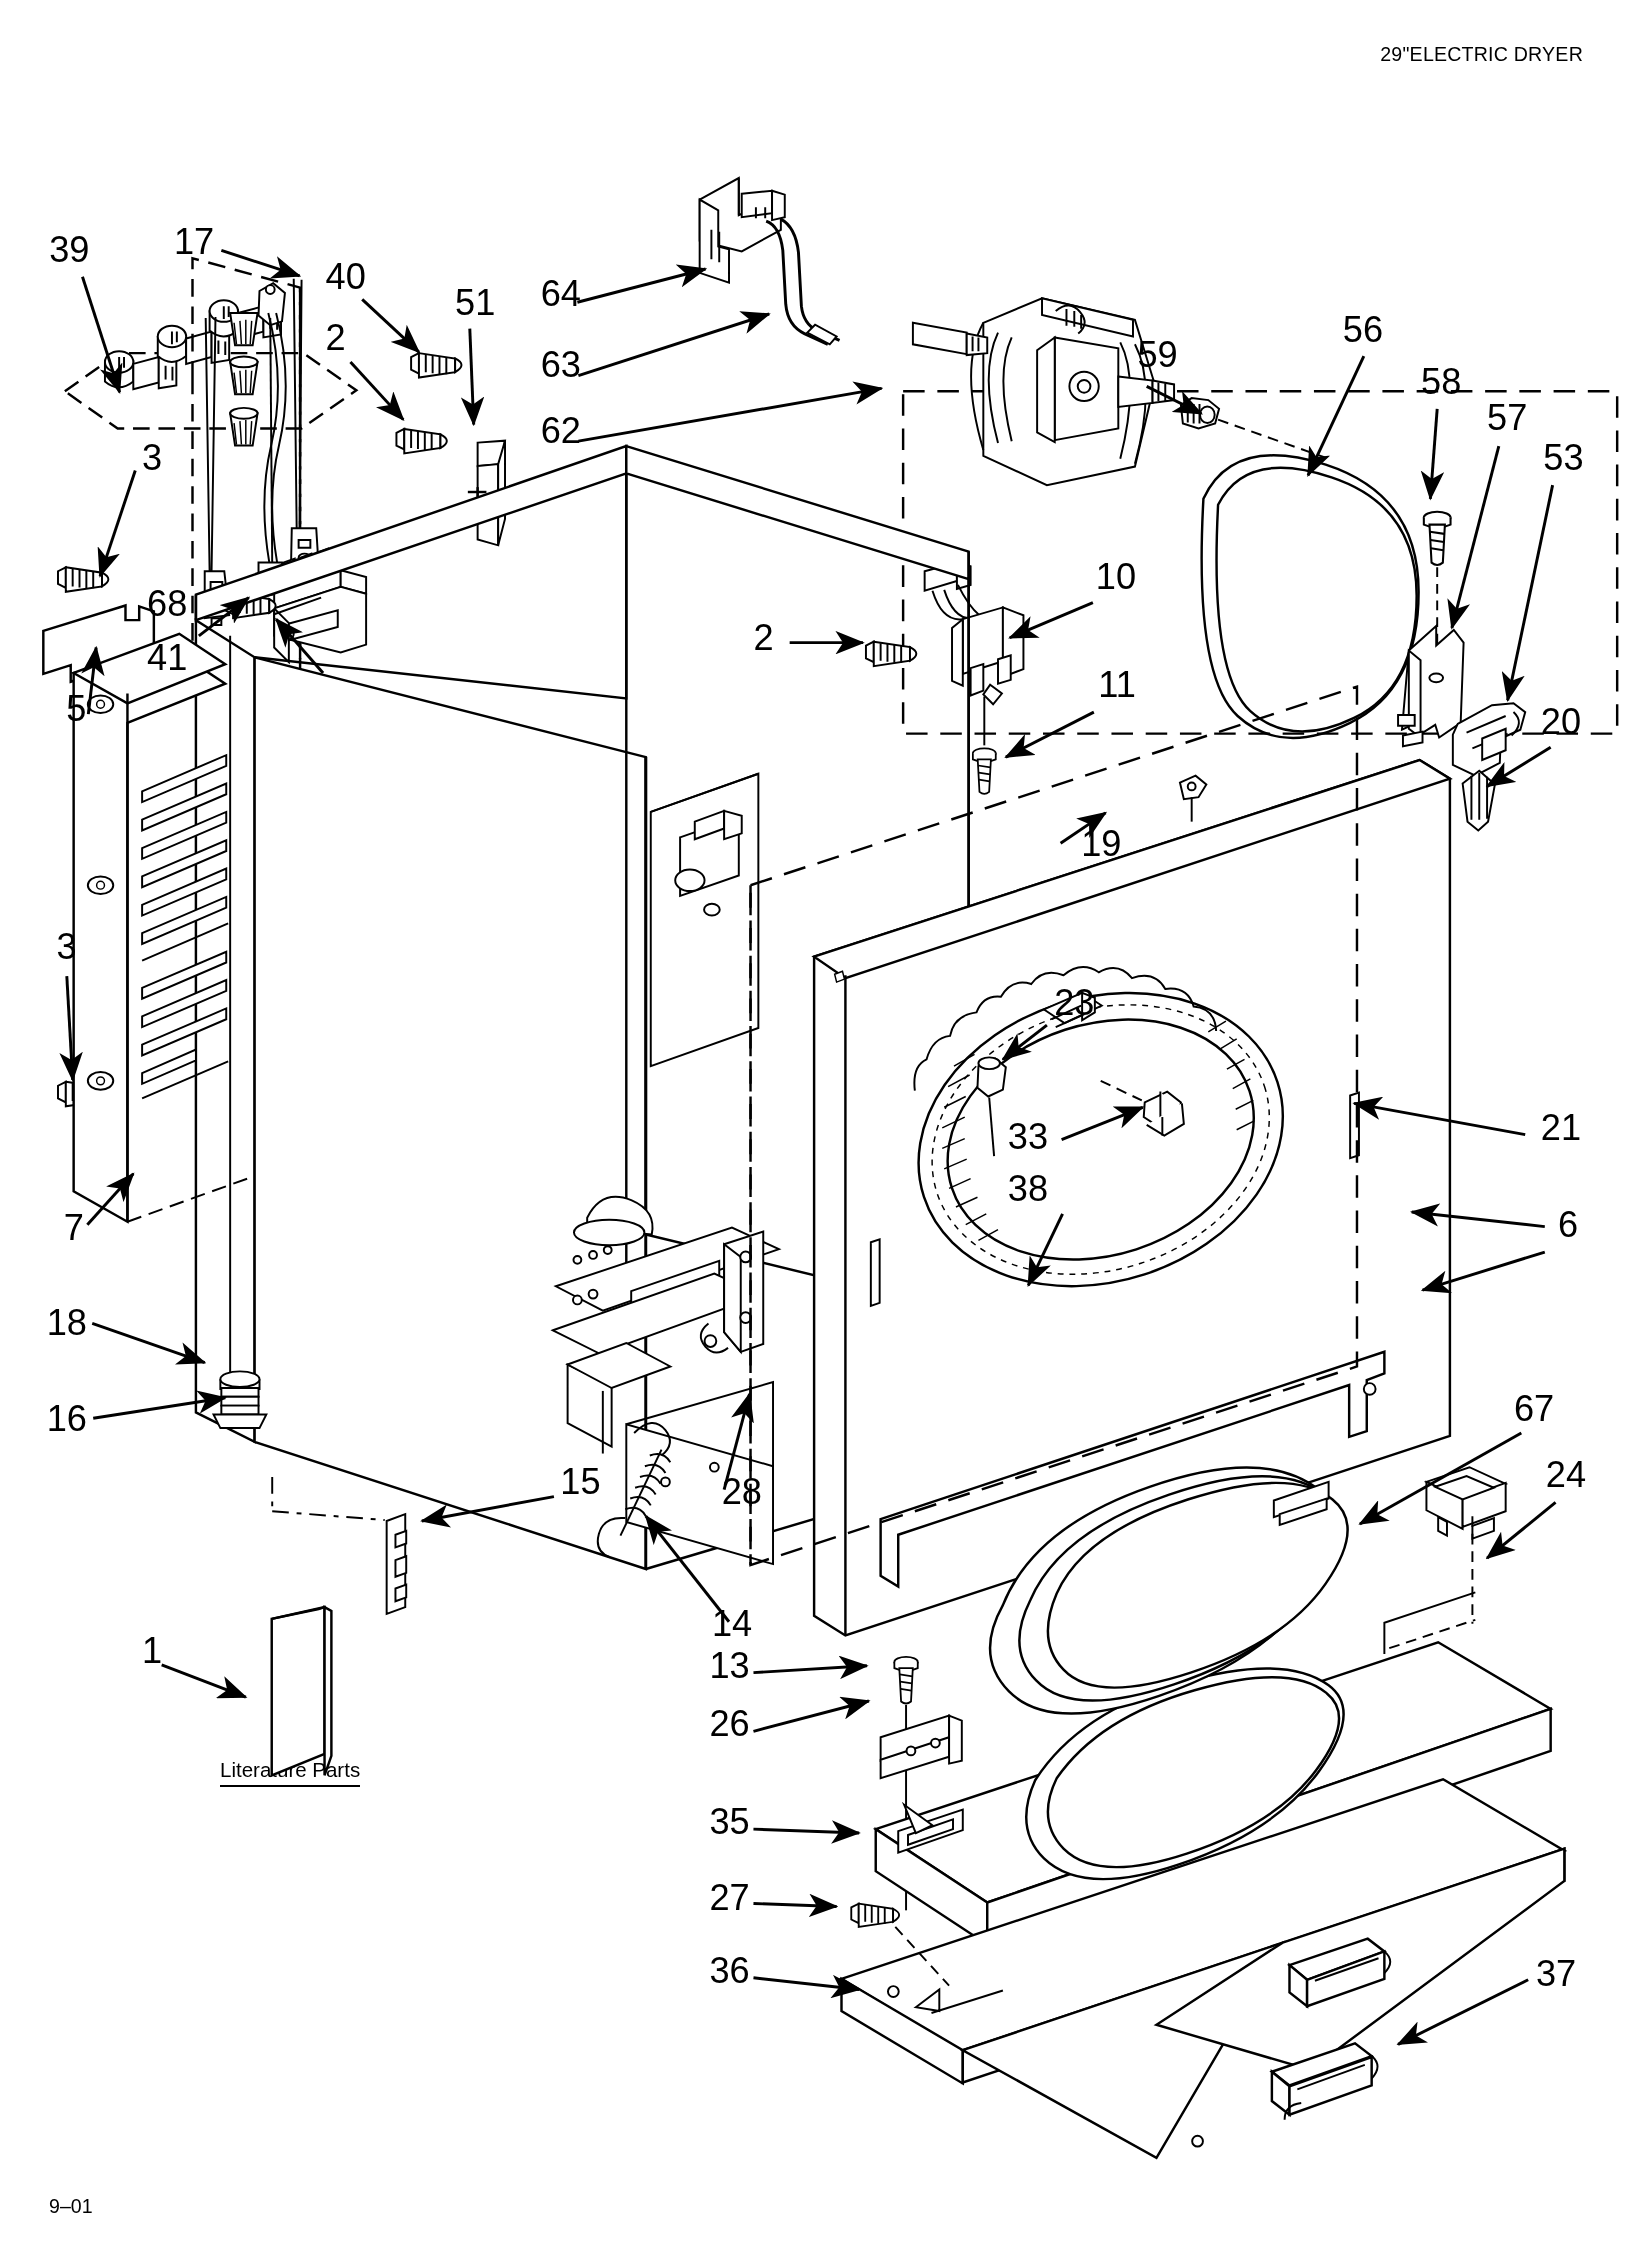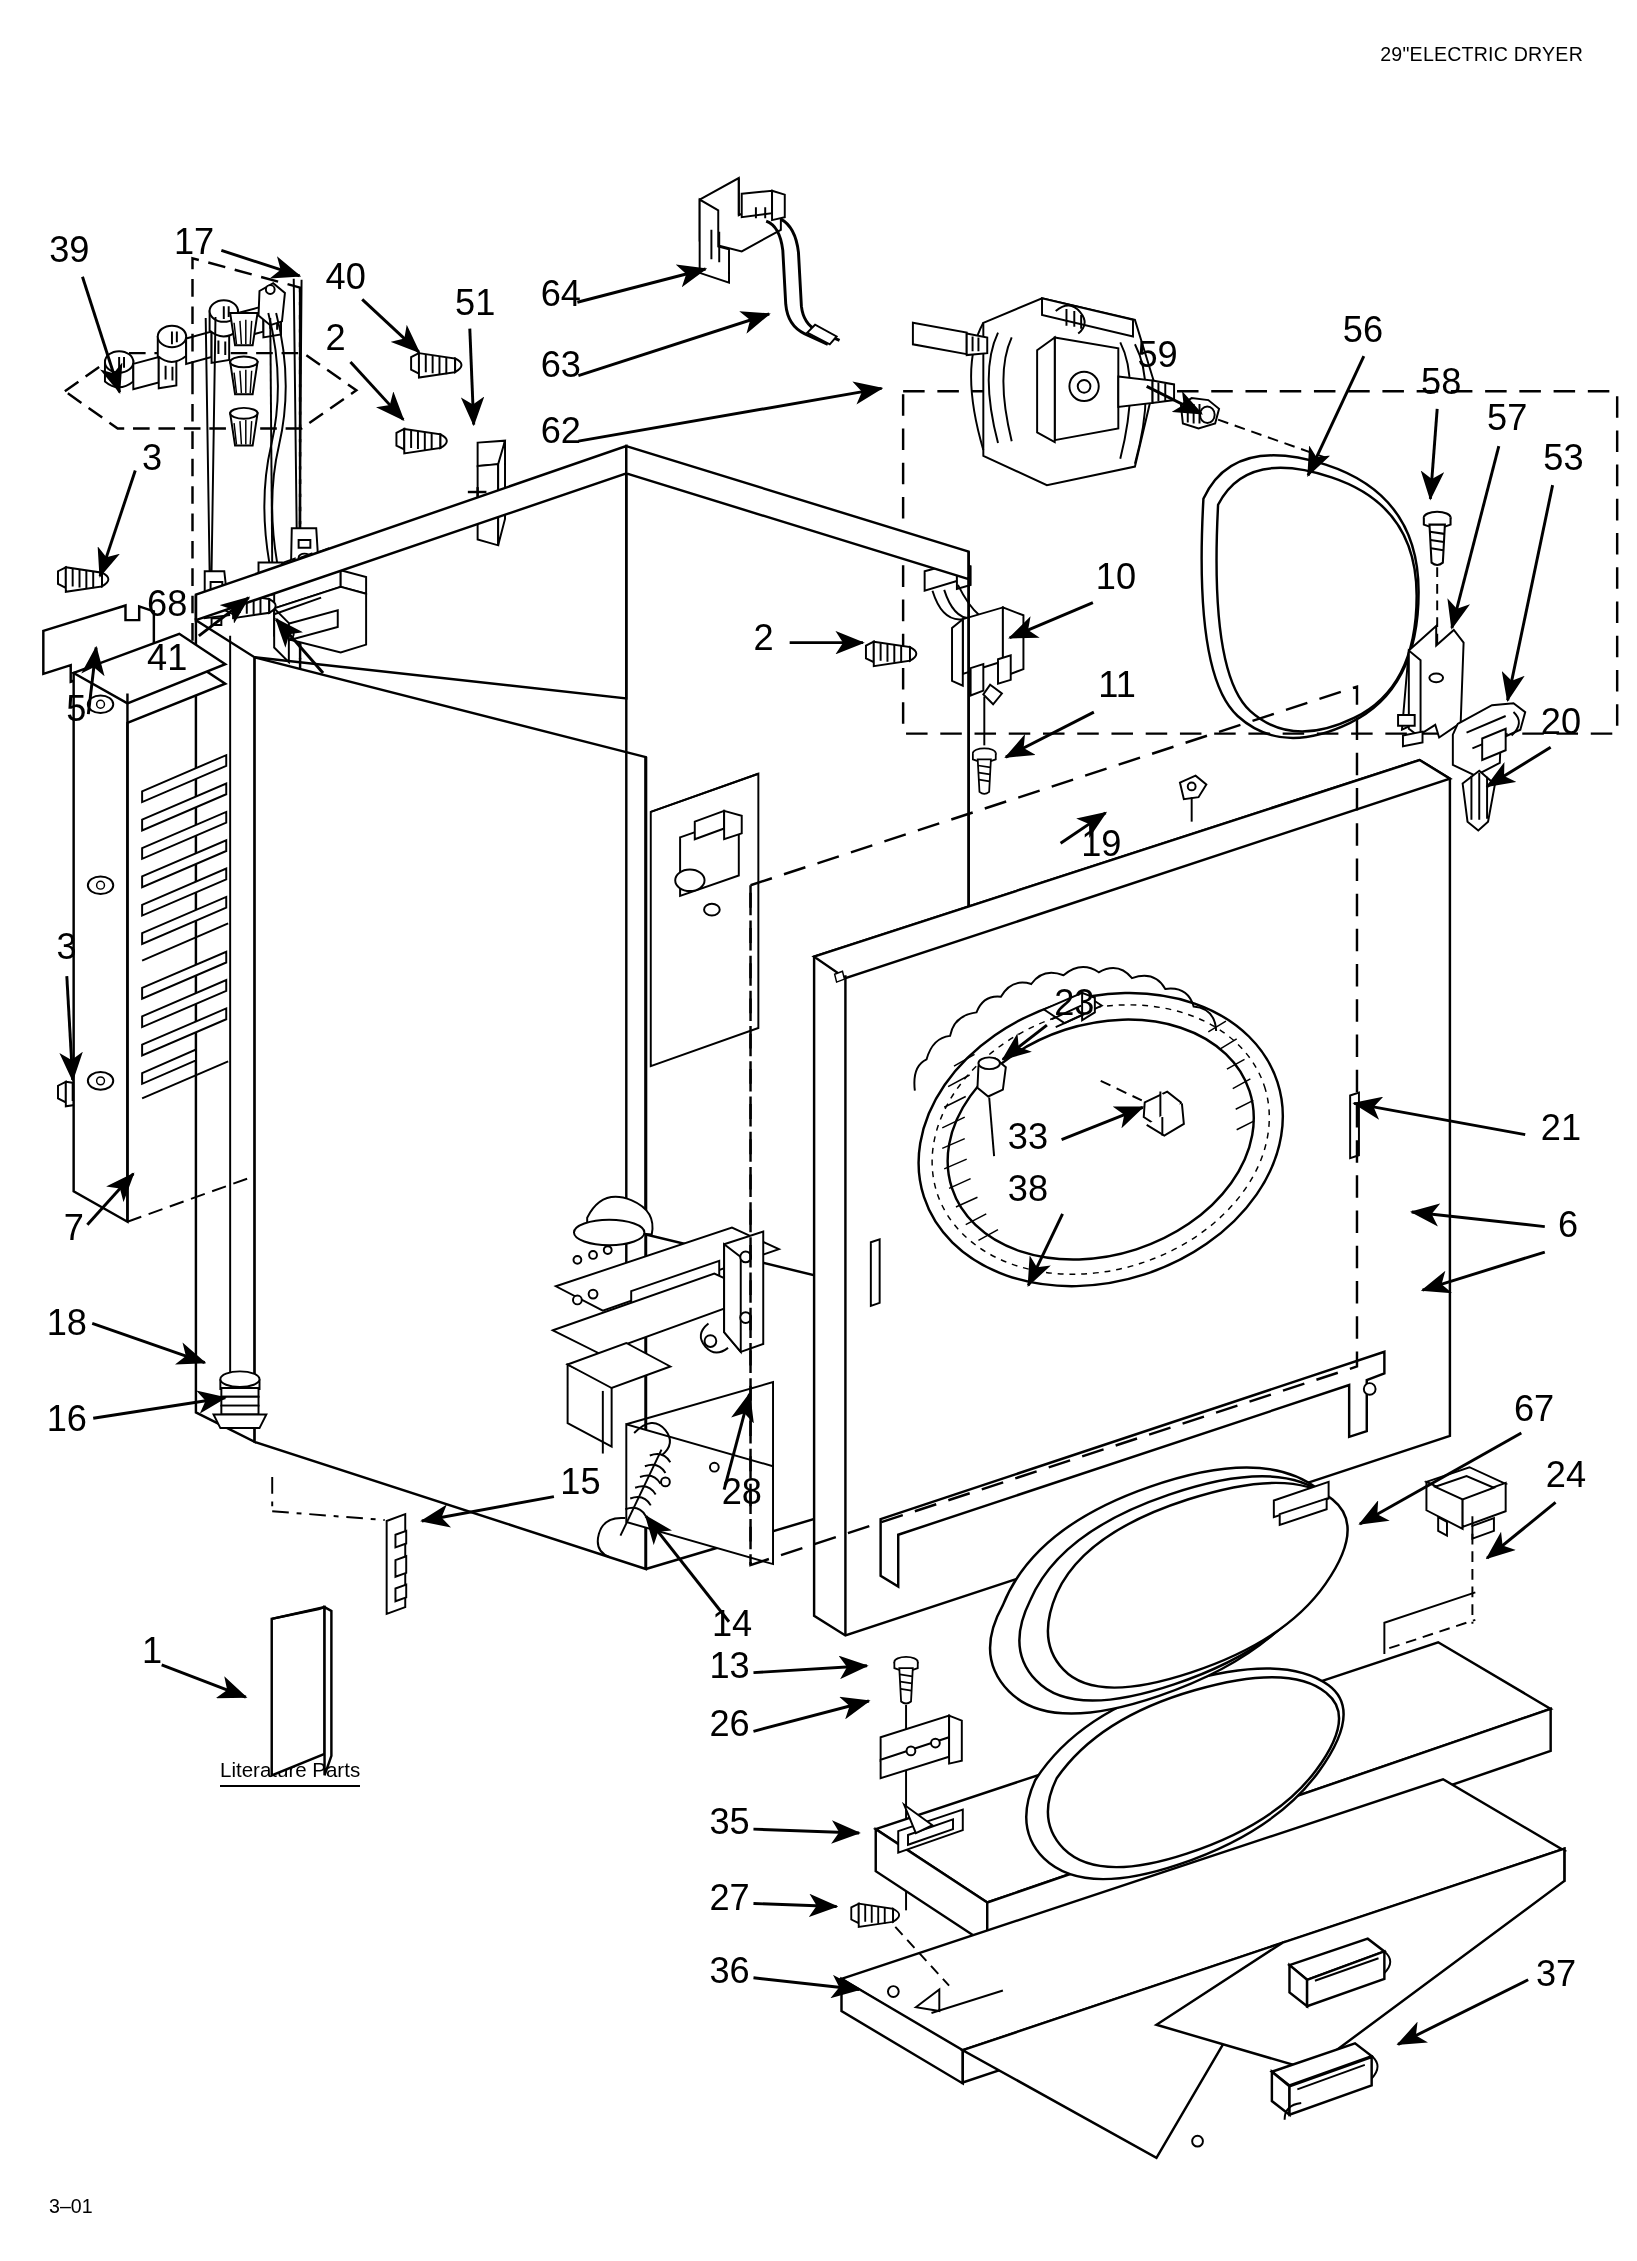--- a/index.html
+++ b/index.html
@@ -13,21 +13,21 @@
             border-bottom:2.4px solid #000;padding-bottom:2.9px;}
   svg{position:absolute;left:0;top:0;width:1638px;height:2261px;}
   text.cal{font-family:"Liberation Sans",sans-serif;font-size:74px;fill:#000;}
 </style>
 </head>
 <body>
 
 <div id="sheet">
 
   <div class="hdr">29"ELECTRIC DRYER</div>
-  <div class="ftr">3–01</div>
+  <div class="ftr">9–01</div>
   <div class="litlabel">Literature Parts</div>
 
   <svg viewBox="0 0 3348 4623">
     <defs>
       <marker id="ah" markerWidth="10" markerHeight="8" refX="9.4" refY="4" orient="auto" markerUnits="strokeWidth">
         <path d="M0,0 L10,4 L0,8 L2.6,4 Z" fill="#000"></path>
       </marker>
       <g id="screwH">
         <path d="M0,0 l0,26 l16,8 l0,-42 z" fill="#fff" stroke="#000" stroke-width="4"></path>
         <path d="M16,-8 l74,11 l0,28 l-74,11 z" fill="#fff" stroke="#000" stroke-width="4"></path>

